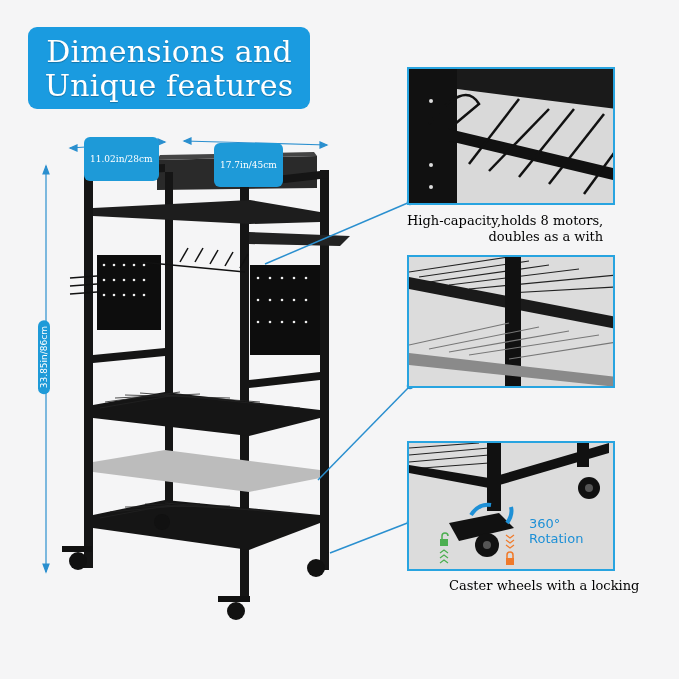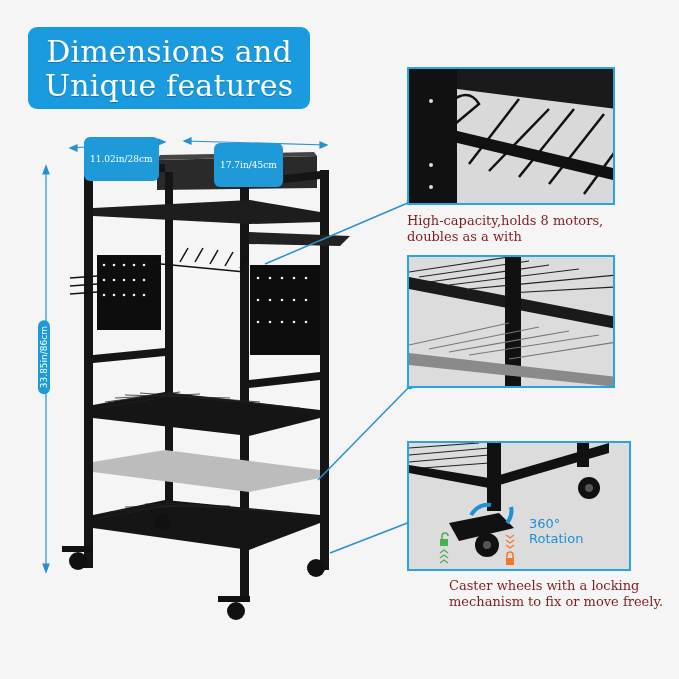--- a/index.html
+++ b/index.html
@@ -3,21 +3,21 @@
 <meta charset="utf-8">
 <style>
   html, body { margin:0; padding:0; }
   body { width:679px; height:679px; background:#f5f5f6; position:relative; overflow:hidden; font-family:"DejaVu Serif", serif; }
   .title-box { position:absolute; left:28px; top:27px; width:282px; height:82px; background:#1a9be0; border-radius:9px; color:#fff; }
   .title-box .l { position:absolute; left:0; width:100%; text-align:center; font-family:"DejaVu Serif", serif; font-size:30px; line-height:34px; letter-spacing:0.2px; text-shadow:0 1px 1px rgba(0,0,0,0.25); }
   .title-box .l1 { top:8px; } .title-box .l2 { top:42px; }
   .dim-tag { position:absolute; background:#1e9ad8; color:#fff; font-family:"DejaVu Serif", serif; font-size:9px; padding:17px 6px; border-radius:6px; white-space:nowrap; }
   .dim-tag.v { writing-mode:vertical-rl; transform:rotate(180deg); padding:6px 1px; font-family:"DejaVu Sans", sans-serif; }
   .photo { position:absolute; border:2px solid #28a4e0; background:#dcdcdc; overflow:hidden; box-sizing:border-box; }
-  .caption { position:absolute; left:407px; font-family:"DejaVu Serif", serif; font-size:13px; line-height:16px; color:#7f1d1d; }
+  .caption { position:absolute; left:407px; font-family:"DejaVu Serif", serif; font-size:13px; line-height:16px; color:#000000;text-align:right; }
   .rot { position:absolute; color:#1e90d6; font-family:"DejaVu Sans", sans-serif; font-size:13px; line-height:15px; }
   svg { position:absolute; left:0; top:0; }
 </style>
 </head>
 <body>
 
 <div class="title-box">
   <div class="l l1">Dimensions and</div>
   <div class="l l2">Unique features</div>
 </div>
@@ -187,21 +187,21 @@
         <line x1="40" y1="95" x2="160" y2="74"></line>
         <line x1="60" y1="98" x2="190" y2="78"></line>
         <line x1="100" y1="102" x2="208" y2="85"></line>
     </g>
     <polygon points="0,96 208,120 208,130 0,108" fill="#8a8a8a"></polygon>
   </svg>
 </div>
 <div class="caption" style="top:401px;">
 </div>
 
-<div class="photo" style="left:407px;top:441px;width:224px;height:130px;">
+<div class="photo" style="left:407px;top:441px;width:208px;height:130px;">
   <svg width="208" height="130">
     <rect x="0" y="0" width="208" height="130" fill="#dcdcdc"></rect>
     <g stroke="#222" stroke-width="1.1">
       <line x1="0" y1="5" x2="70" y2="0"></line>
         <line x1="0" y1="12" x2="80" y2="5"></line>
         <line x1="0" y1="19" x2="80" y2="12"></line>
         <line x1="0" y1="26" x2="80" y2="20"></line>
     </g>
     <polygon points="0,30 80,45 200,10 200,0 80,35 0,22" fill="#111"></polygon>
     <rect x="78" y="0" width="14" height="68" fill="#111"></rect>
@@ -232,14 +232,13 @@
         <path d="M97,102 l4,3 l4,-3"></path>
       </g>
   </svg>
   <div class="rot" style="left:120px;top:73px;">
     <div>360°</div>
     <div>Rotation</div>
   </div>
 </div>
 <div class="caption" style="top:578px;margin-left:42px;">
   <div>Caster wheels with a locking</div>
-  <div>mechanism to fix or move freely.</div>
 </div>
 
 </body></html>

